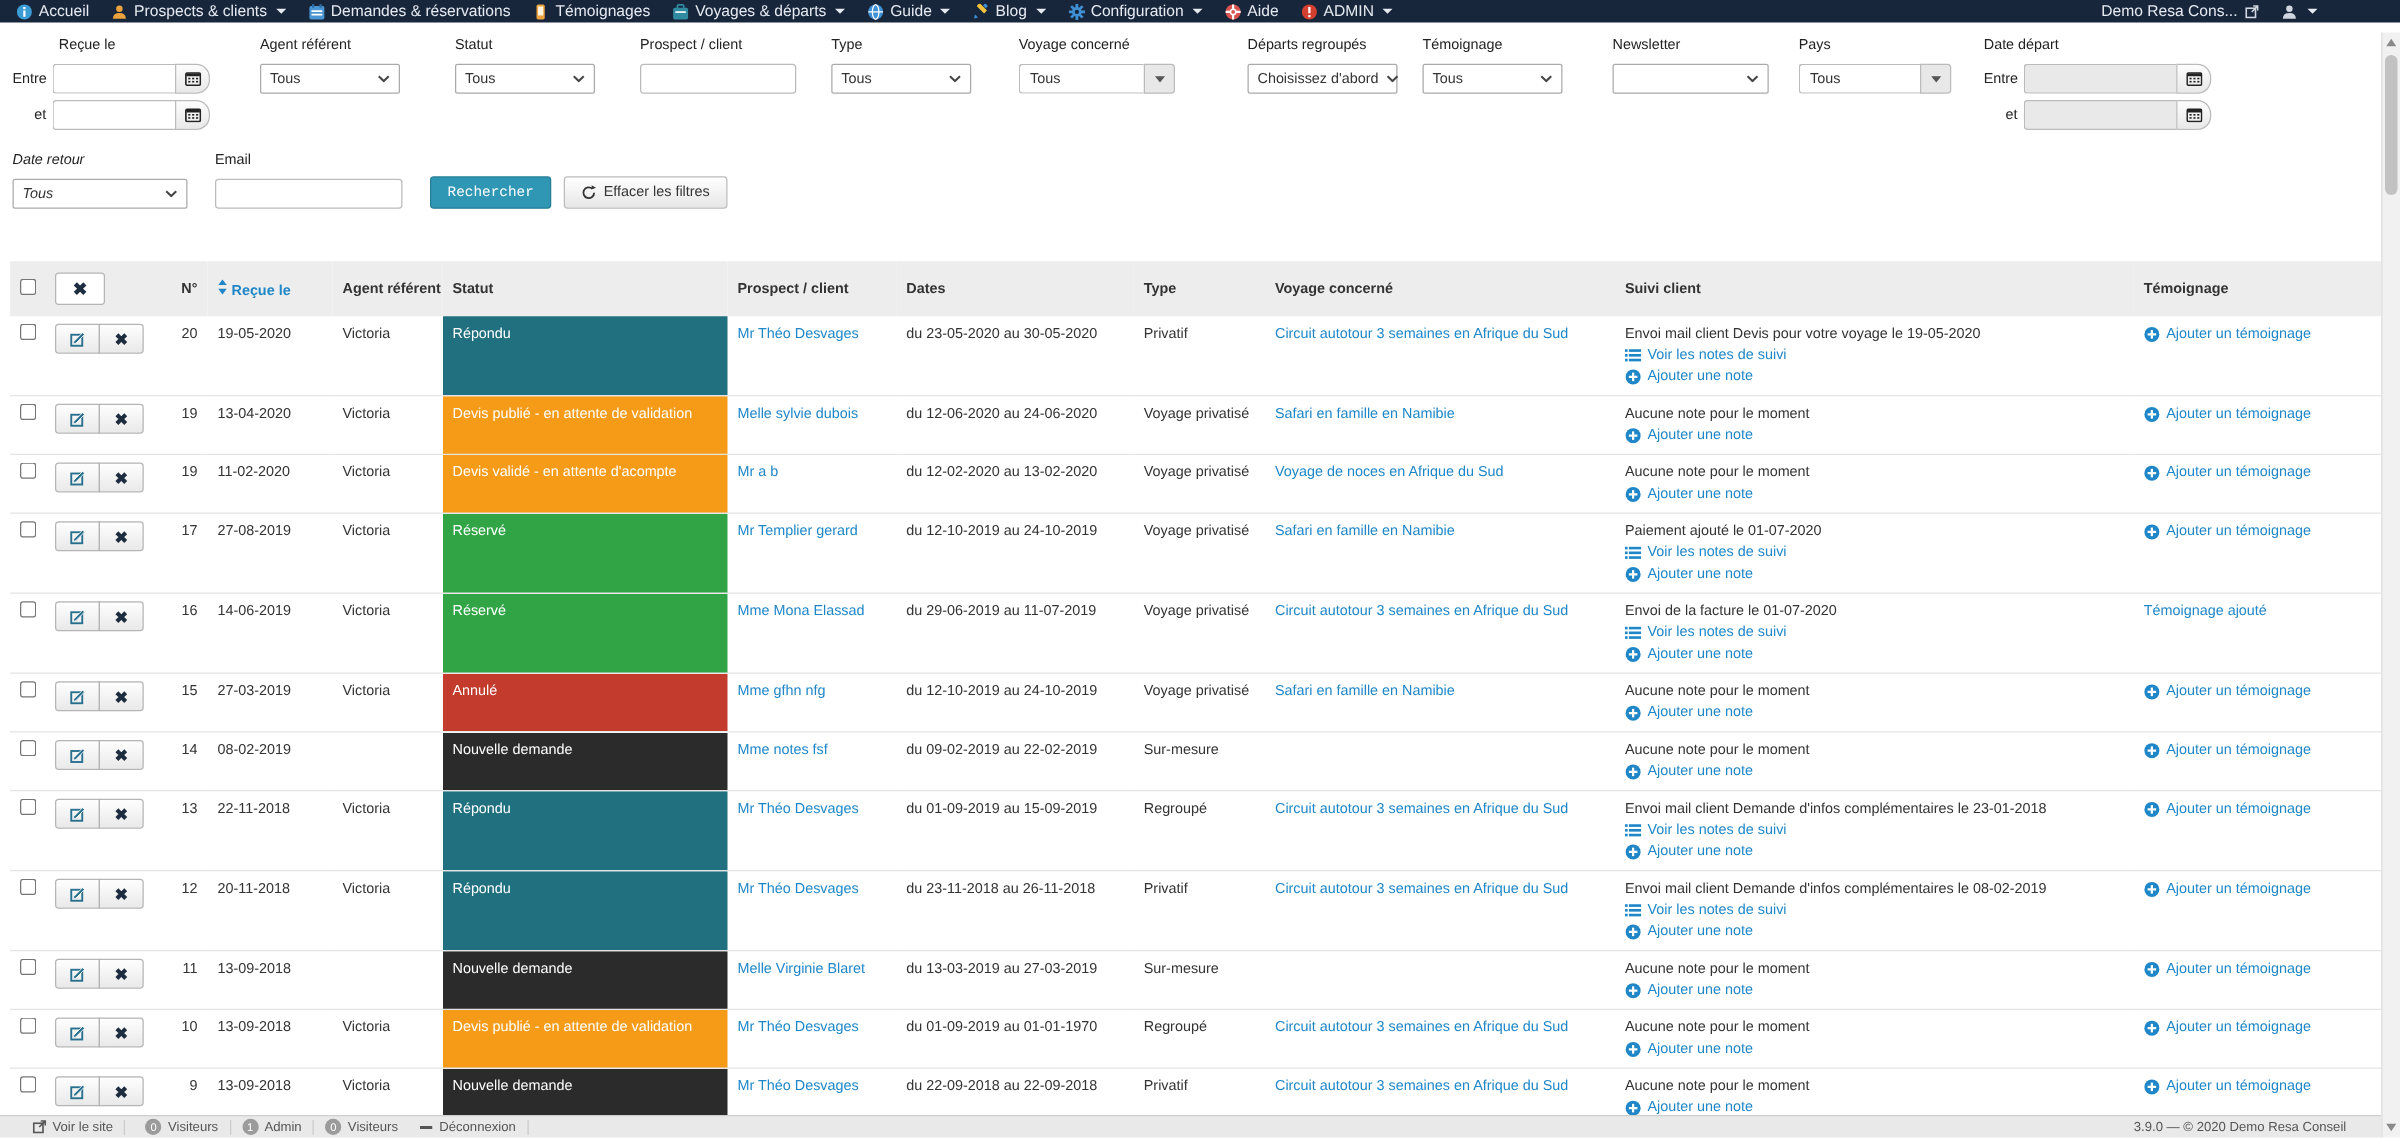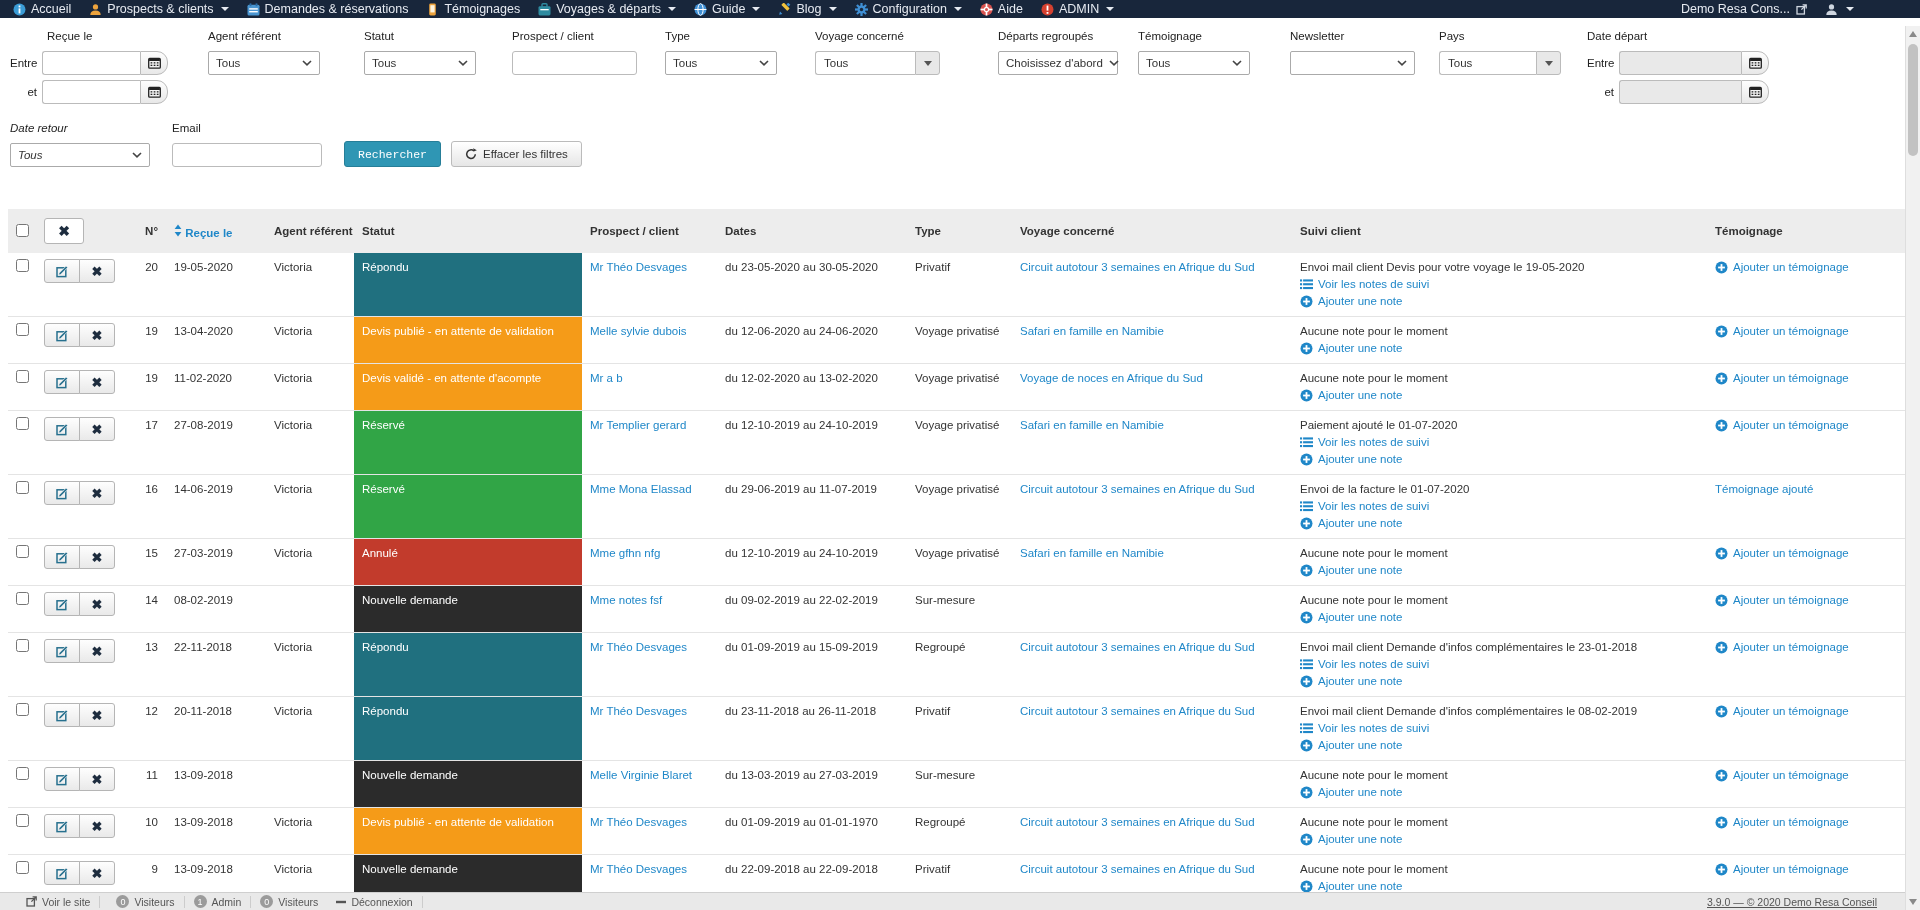--- a/index.html
+++ b/index.html
@@ -67,21 +67,21 @@
   input[type=checkbox]{ width:13px; height:13px; cursor:pointer; }
 
   
   .footer { position:absolute; left:0; bottom:0; width:1905px; height:18px; background:#e9e9e9;
     border-top:1px solid #cfcfcf; display:flex; align-items:center; font-size:10.5px; color:#555; padding:0 10px; z-index:6;}
   .f-item { display:flex; align-items:center; gap:5px; padding:0 9px; border-right:1px solid #ccc; height:12px; cursor:pointer; }
   .f-item:first-child { padding-left:16px; }
   .f-item:last-child { border-right:none; }
   .badge { background:#9b9b9b; color:#fff; border-radius:50%; min-width:13px; height:13px; font-size:9px;
     display:inline-flex; align-items:center; justify-content:center; padding:0 2px; }
-  .f-right { margin-left:auto; padding-right:18px; color:#555;text-decoration:underline; }
+  .f-right { margin-left:auto; padding-right:18px; color:#555; }
 
   
   .scrollbar { position:absolute; top:26px; right:0; bottom:0; width:15px; background:#f1f1f1;
     border-left:1px solid #dedede; z-index:7; }
   .sb-arrow { position:absolute; left:3px; width:0; height:0; border-left:4px solid transparent; border-right:4px solid transparent; }
   .sb-up { top:5px; border-bottom:6px solid #8a8a8a; }
   .sb-down { bottom:5px; border-top:6px solid #8a8a8a; }
   .sb-thumb { position:absolute; top:18px; left:2px; width:10px; height:112px; background:#c2c2c2; border-radius:6px; cursor:grab; }
 </style>
 </head>

